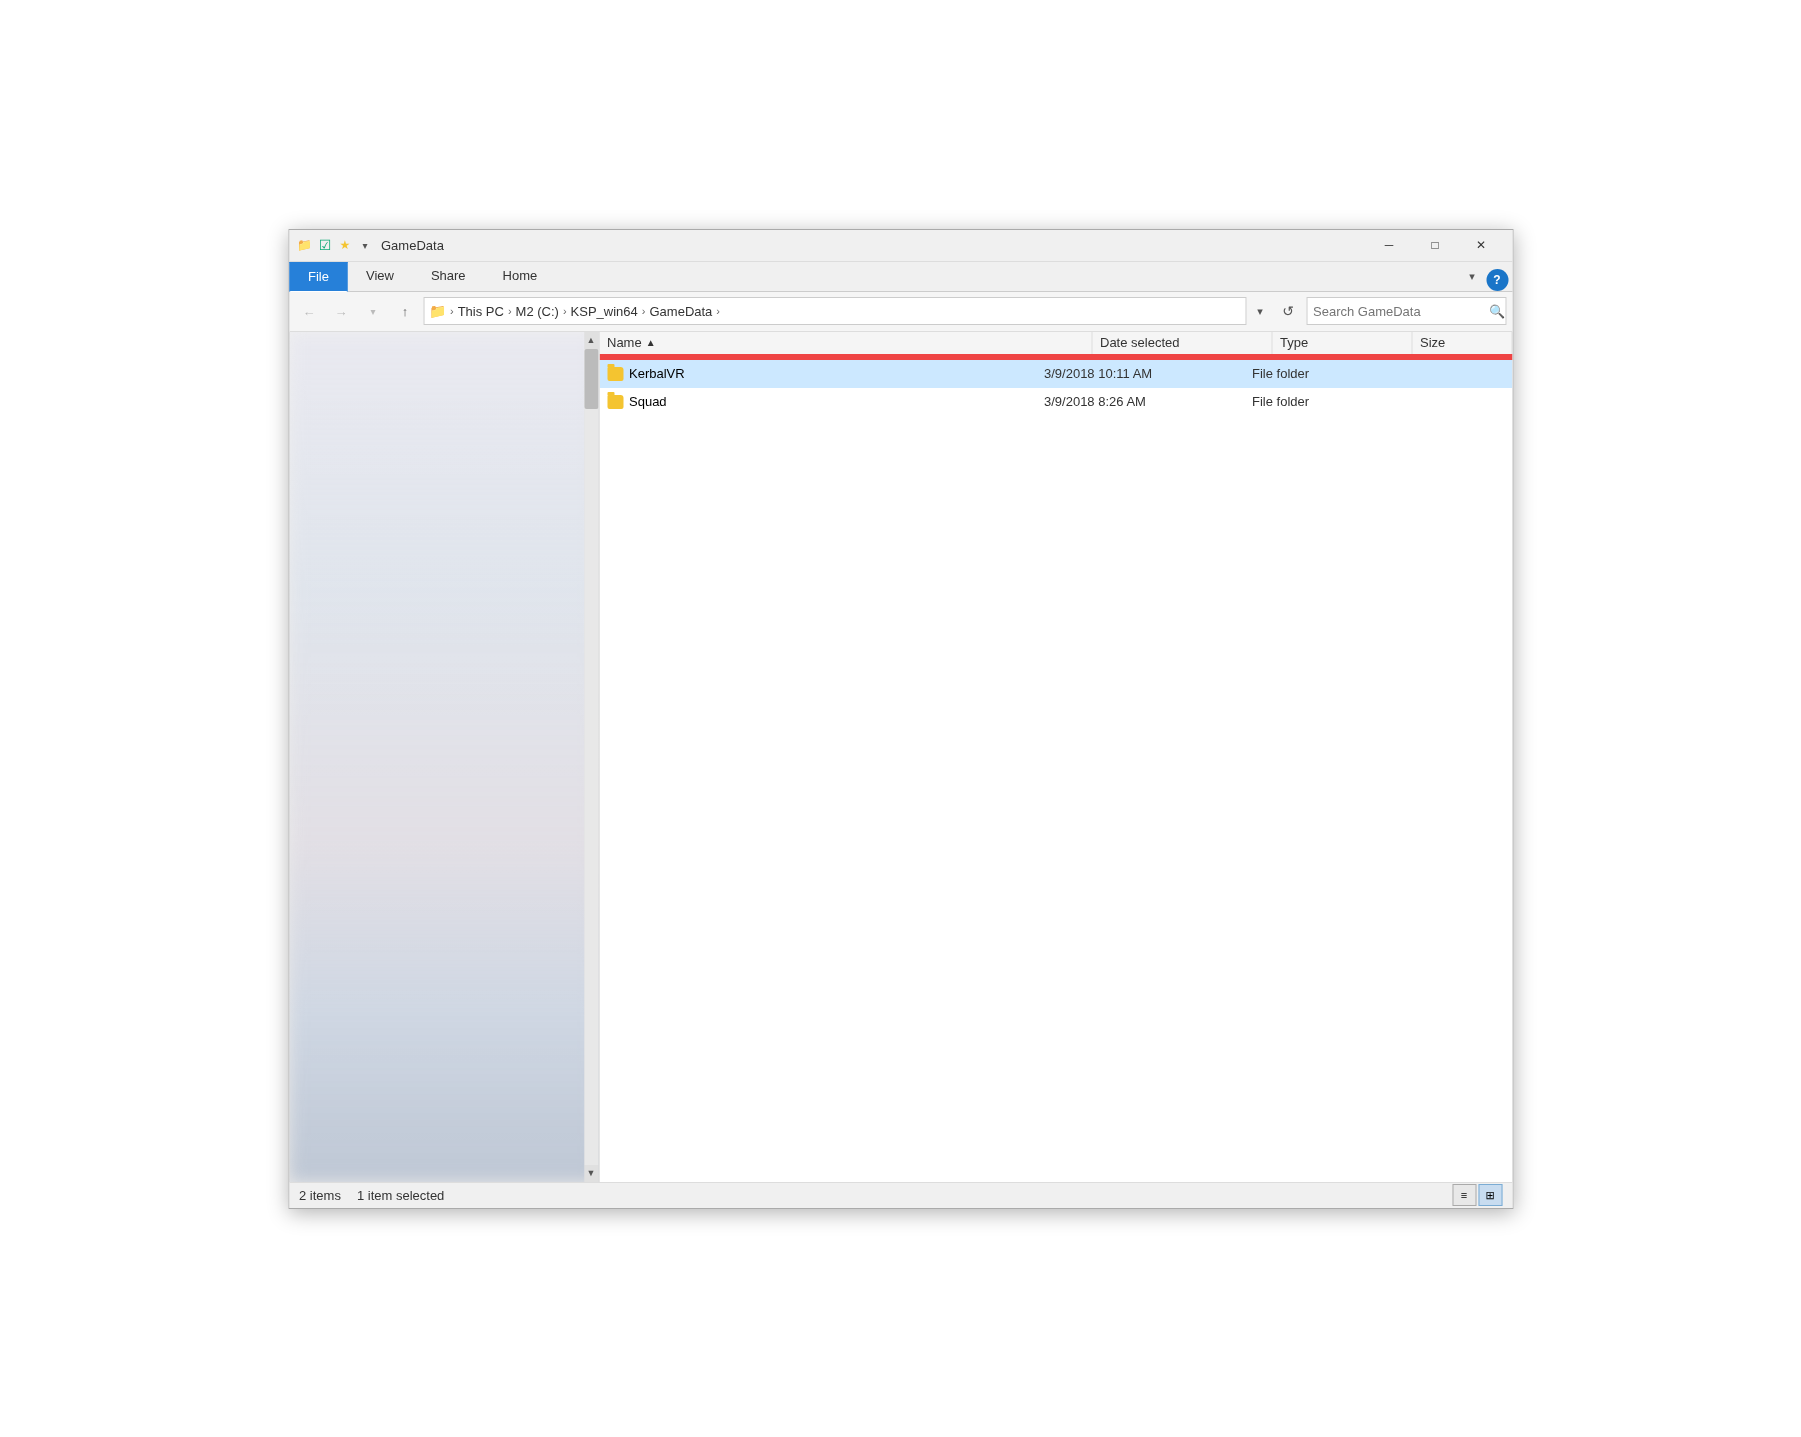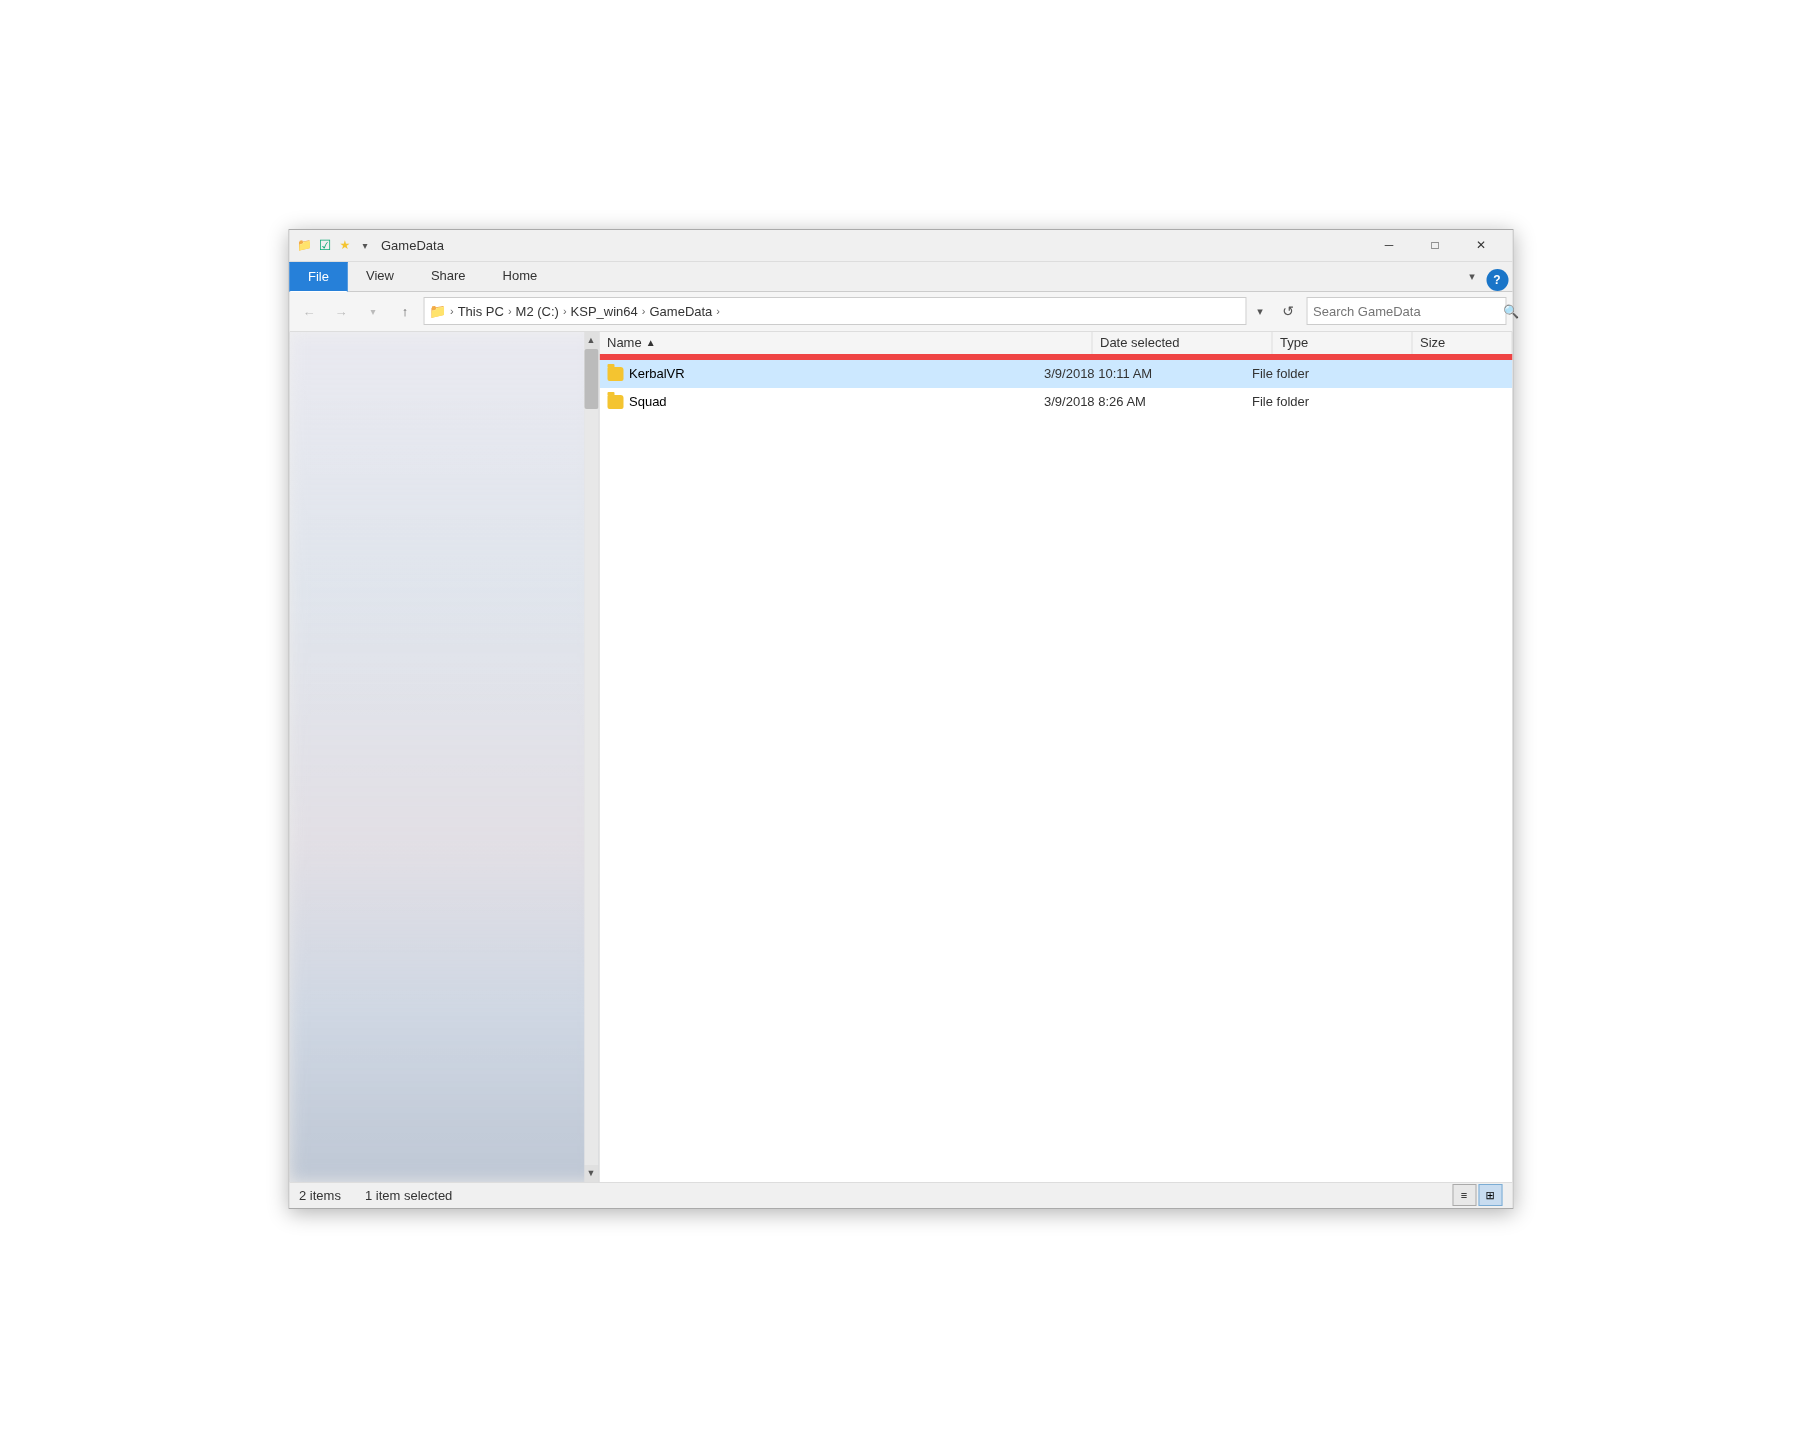--- a/index.html
+++ b/index.html
@@ -167,21 +167,20 @@
     }
 
     .search-box {
       width: 200px;
       height: 28px;
       border: 1px solid #ccc;
       background: #fff;
       display: flex;
       align-items: center;
       padding: 0 6px;
-      gap: 14px;
     }
     .search-input {
       flex: 1;
       border: none;
       outline: none;
       font-size: 13px;
       color: #999;
       background: transparent;
     }
     .search-icon {
@@ -385,21 +384,21 @@
       display: flex;
       align-items: center;
       padding: 0 10px;
       flex-shrink: 0;
       justify-content: space-between;
     }
     .status-text {
       font-size: 13px;
       color: #333;
       display: flex;
-      gap: 24px;
+      gap: 16px;
     }
     .status-view-btns {
       display: flex;
       align-items: center;
       gap: 2px;
     }
     .view-btn {
       width: 24px;
       height: 22px;
       border: 1px solid #aaa;

